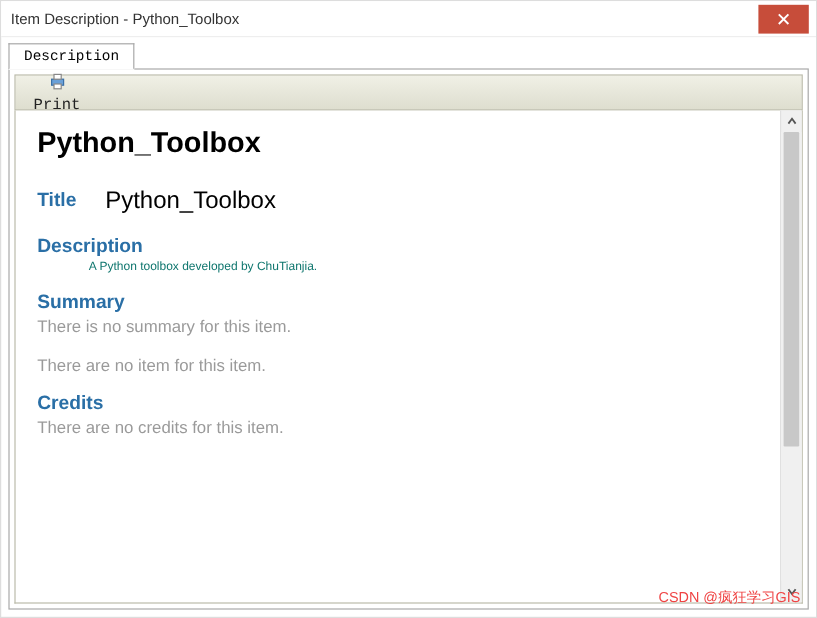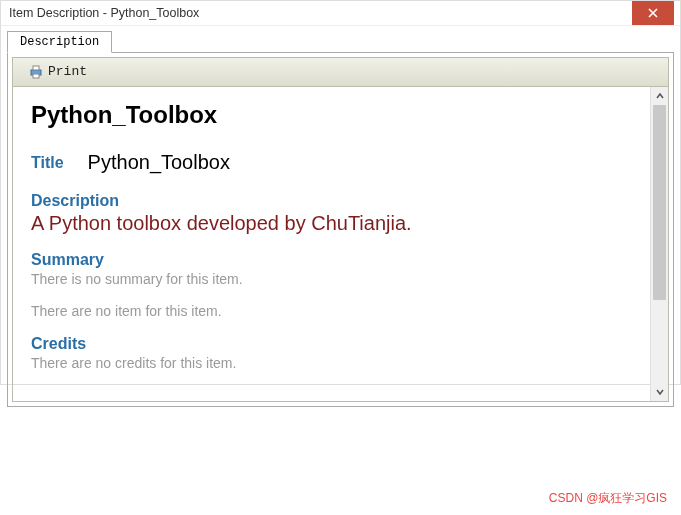--- a/index.html
+++ b/index.html
@@ -1,36 +1,36 @@
 <!DOCTYPE html>
 <html><head>
   <meta charset="utf-8">
   <style>
     * { margin: 0; padding: 0; box-sizing: border-box; }
     body { font-family: "Segoe UI", Tahoma, sans-serif; background: #fff; width: 681px; height: 515px; overflow: hidden; position: relative; }
-    .window { width: 681px; height: 385px; display: flex; flex-direction: column; border: 1px solid #ddd; }
+    .window { width: 681px; height: 515px; display: flex; flex-direction: column; border: 1px solid #ddd; }
     .titlebar { height: 30px; display: flex; align-items: center; justify-content: space-between; padding-left: 8px; background: #fff; border-bottom: 1px solid #eee; }
     .titlebar-text { font-size: 12.5px; color: #333; font-family: "Segoe UI", sans-serif; }
     .close-btn { width: 42px; height: 24px; background: #c74d3a; color: #fff; display: flex; align-items: center; justify-content: center; font-size: 12px; margin-right: 6px; cursor: pointer; }
     .outer-frame { flex: 1; padding: 4px 6px 6px 6px; display: flex; flex-direction: column; }
     .tab-row { height: 22px; display: flex; align-items: flex-end; }
     .tab { height: 22px; padding: 0 12px; border: 1px solid #a9a9a9; border-bottom: 1px solid #fff; background: #fff; font-family: "SimSun", "Courier New", monospace; font-size: 12px; display: flex; align-items: center; position: relative; z-index: 2; margin-bottom: -1px; }
     .tab-panel { flex: 1; border: 1px solid #a9a9a9; padding: 4px; display: flex; flex-direction: column; }
     .toolbar { height: 30px; background: linear-gradient(#f0f0e6, #dedecf); border: 1px solid #bcbcab; display: flex; align-items: center; padding: 0 6px; gap: 2px; }
-    .tbtn { display: flex; gap: 4px; padding: 2px 8px; font-family: "SimSun", "Courier New", monospace; font-size: 13px; color: #222; cursor: pointer; border: 1px solid transparent; }
+    .tbtn { display: flex; align-items: center; gap: 4px; padding: 2px 8px; font-family: "SimSun", "Courier New", monospace; font-size: 13px; color: #222; cursor: pointer; border: 1px solid transparent; flex-direction: column; }
     .icon-svg { width: 16px; height: 16px; display: block; }
     .content-wrap { flex: 1; border: 1px solid #bcbcab; border-top: none; display: flex; }
     .content { flex: 1; padding: 14px 18px; font-family: Verdana, Arial, sans-serif; color: #333; overflow: hidden; }
     .content h1 { font-size: 24px; font-weight: bold; color: #000; margin-bottom: 22px; }
     .title-row { display: flex; align-items: center; gap: 24px; margin-bottom: 18px; }
     .field-label { color: #2a6fa6; font-size: 16px; font-weight: bold; }
     .title-value { font-size: 20px; color: #000; }
     .section { margin-bottom: 16px; }
     .section .field-label { display: block; margin-bottom: 2px; }
-    .field-value { font-size: 20px; color: #7f1d1d; }
+    .field-value { font-size: 10px; color: #0f766e; margin-left: 43px; }
     .placeholder { font-size: 14px; color: #9a9a9a; }
     .scrollbar { width: 18px; background: #f0f0f0; display: flex; flex-direction: column; border-left: 1px solid #e0e0e0; }
     .sb-arrow { height: 18px; display: flex; align-items: center; justify-content: center; font-size: 10px; color: #555; cursor: pointer; }
     .sb-track { flex: 1; background: #f0f0f0; position: relative; }
     .sb-thumb { position: absolute; top: 0; left: 2px; right: 2px; height: 70%; background: #c8c8c8; border-radius: 1px; }
     .watermark { position: absolute; right: 14px; bottom: 8px; font-size: 12px; color: #ef4444; pointer-events: none; font-family: "Microsoft YaHei", sans-serif; }
   </style>
 </head>
 <body>
 

